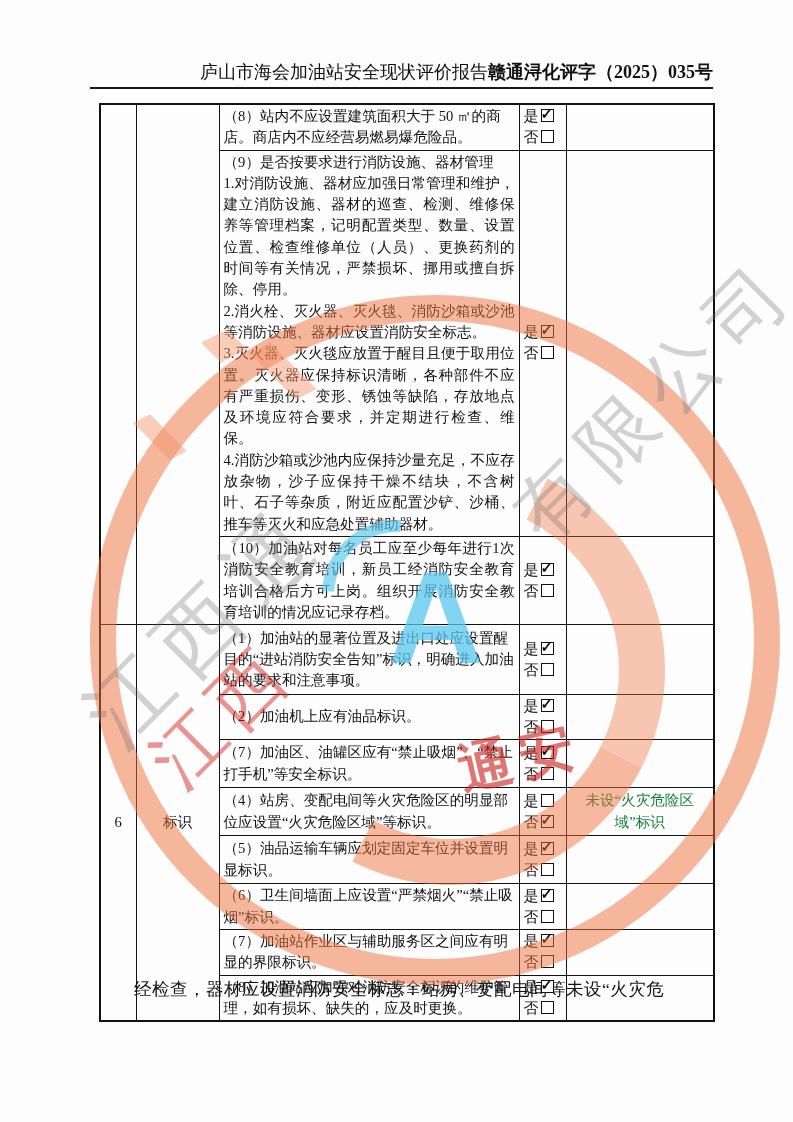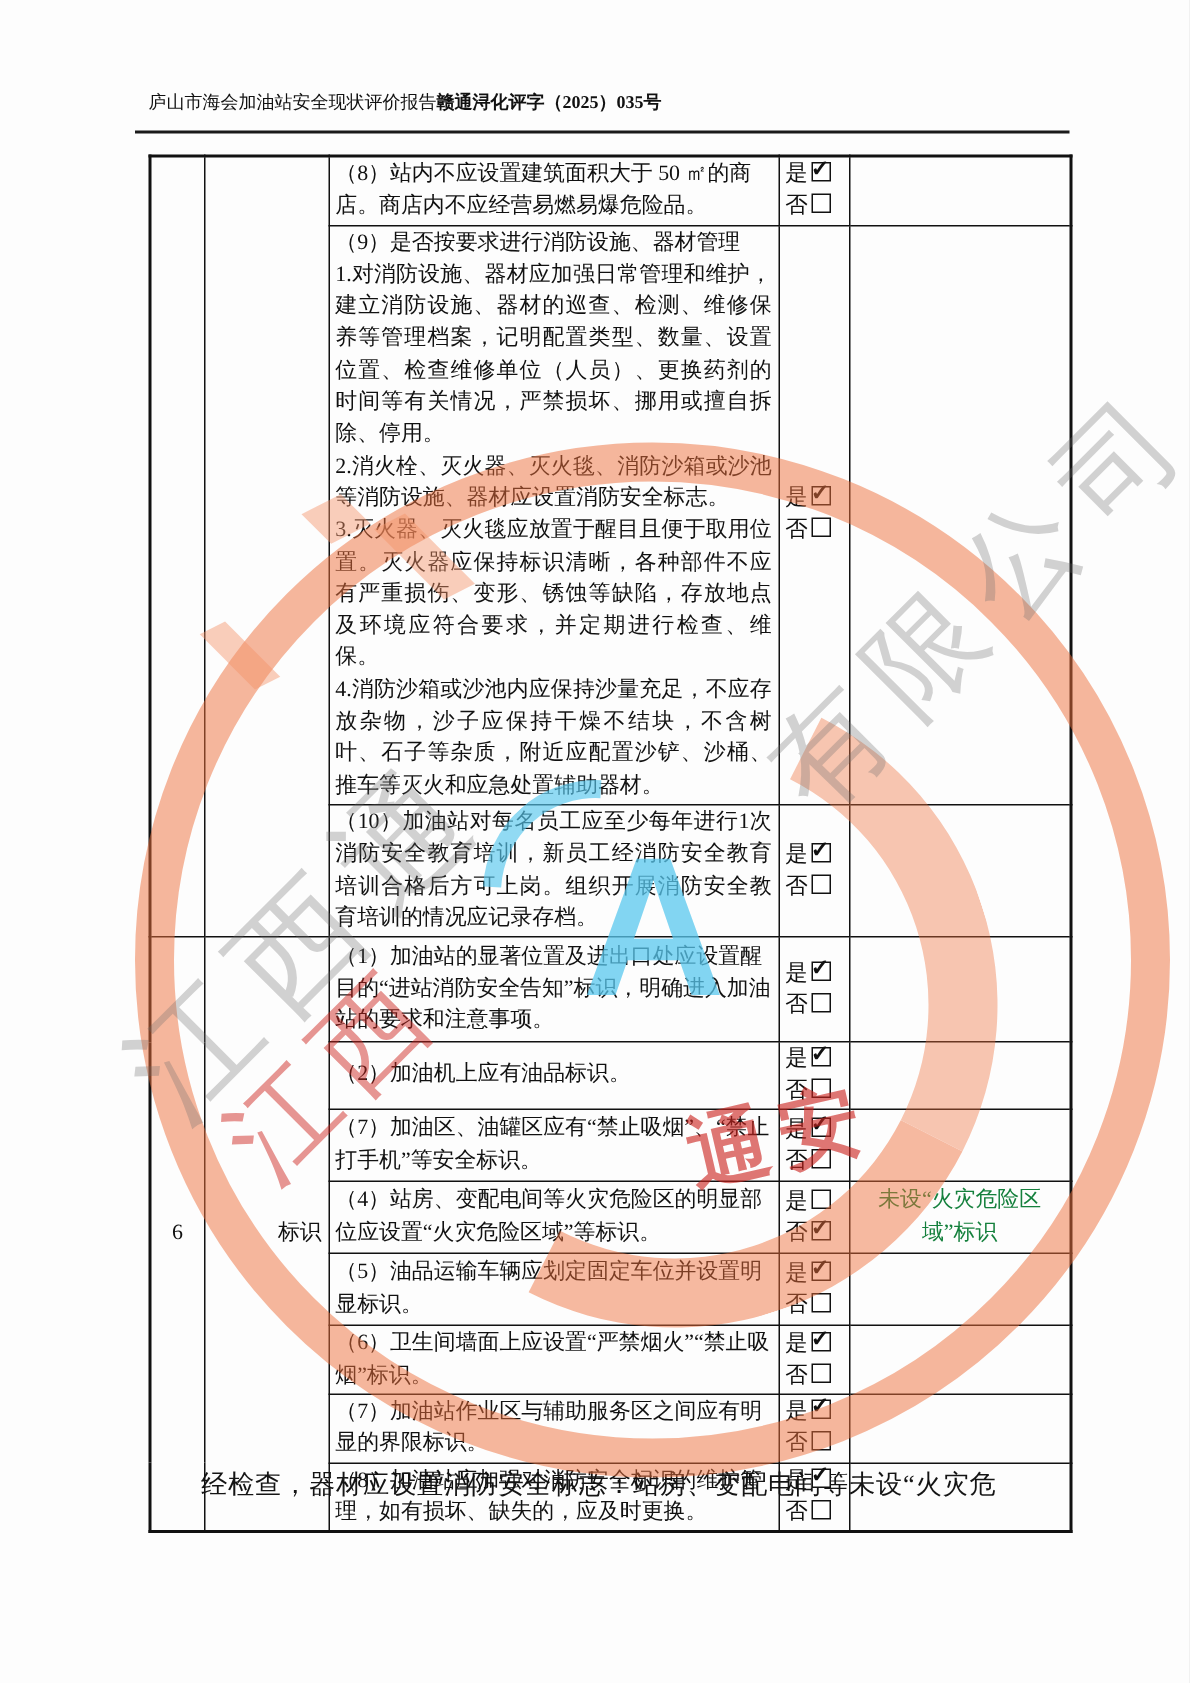--- a/index.html
+++ b/index.html
@@ -1,29 +1,29 @@
 <!DOCTYPE html>
 <html><head>
 <meta charset="utf-8">
 <style>
   html,body{margin:0;padding:0;background:#e8e8e8;}
   .page{
     position:relative;width:793px;height:1122px;margin:0 auto;background:#fdfdfd;
     font-family:"Liberation Serif","DejaVu Serif",serif;color:#111;overflow:hidden;
   }
   
-  .hdr{position:absolute;left:99px;top:60px;width:614px;display:flex;justify-content:flex-start;font-size:12px;}
+  .hdr{position:absolute;left:99px;top:60px;width:614px;display:flex;justify-content:flex-end;font-size:18px;}
   .hdr .right{font-weight:600;}
   .hdr-rule{position:absolute;left:90px;top:87px;width:623px;height:2px;background:#1a1a1a;}
   
   table.chk{position:absolute;left:99px;top:103px;border-collapse:collapse;table-layout:fixed;width:614px;z-index:1;}
   table.chk td{border:1px solid #111;vertical-align:middle;padding:1px 4px;font-size:14.6px;line-height:21.3px;}
   table.chk{border:2px solid #111;}
   td.no-cell{text-align:center;font-size:15px;}
-  td.cat-cell{text-align:right;font-size:15px;}
+  td.cat-cell{text-align:center;font-size:15px;}
   td.item-cell.center{text-align:left;}
   td.item-cell.left{text-align:left;white-space:pre-line;text-align:justify;}
   td.check-cell{padding:1px 2px 1px 6px;}
   .cb-line{white-space:nowrap;line-height:21px;font-size:15px;}
   .cb{display:inline-block;width:11px;height:11px;border:1.6px solid #111;margin-left:2px;position:relative;vertical-align:-1px;background:#fff;}
   .cb.checked::after{content:"✓";position:absolute;left:-1px;top:-6px;font-size:15px;font-weight:bold;color:#111;}
   td.remark-cell{text-align:center;font-size:14.6px;}
   td.remark-cell.red{color:#15803d;}
   
   .note{position:absolute;left:99px;top:976px;width:616px;font-size:17.5px;line-height:26px;text-indent:2em;color:#141414;letter-spacing:.5px;}

